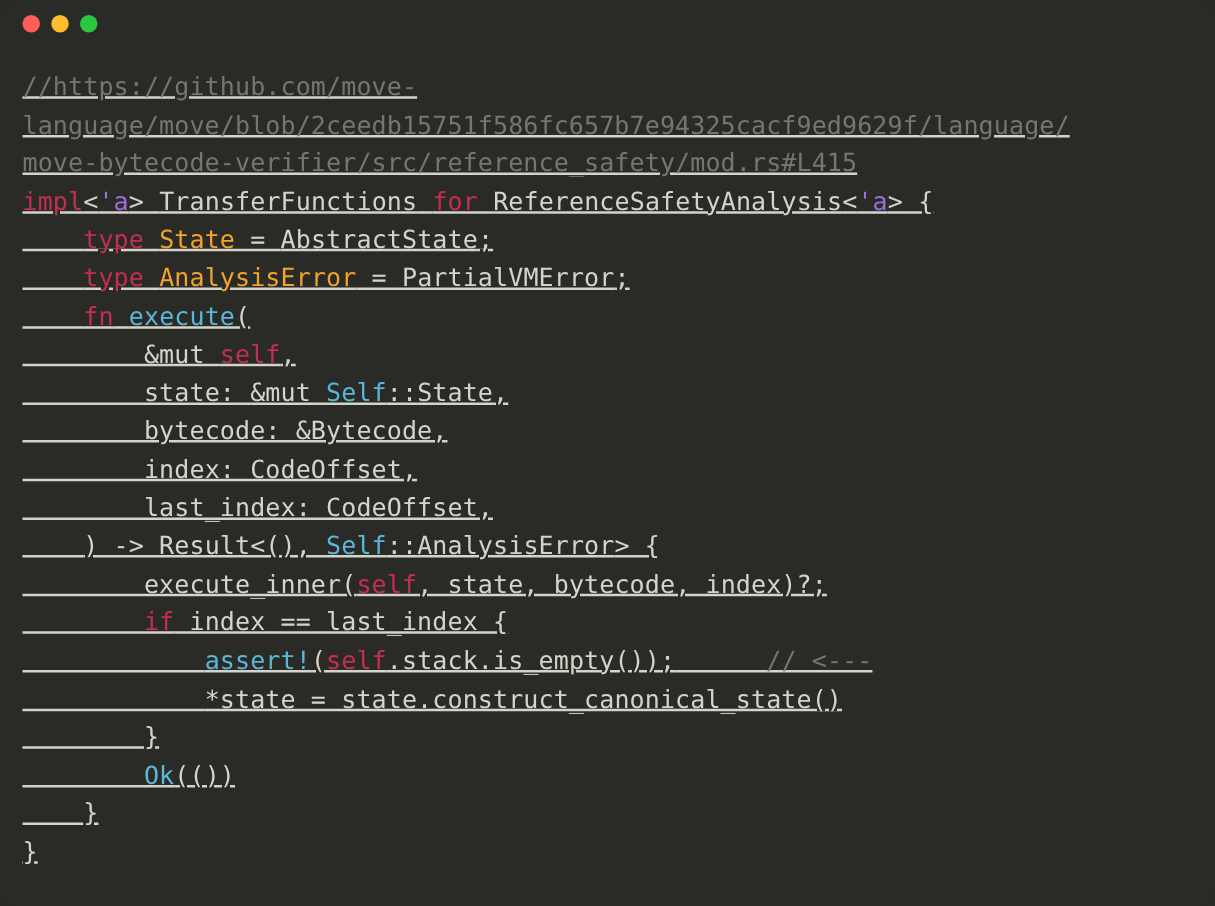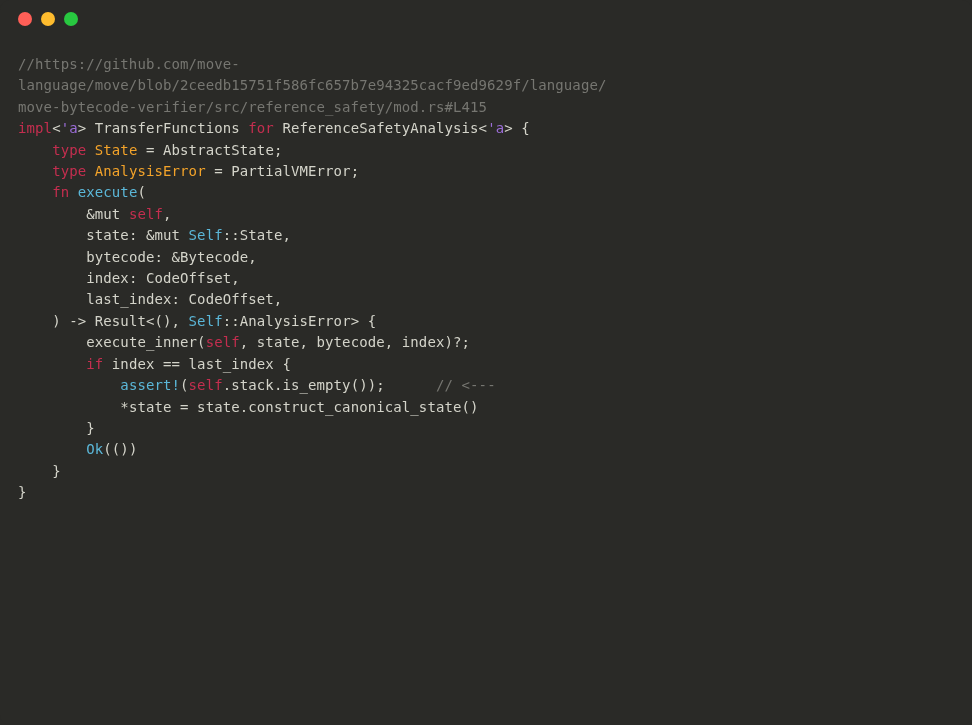--- a/index.html
+++ b/index.html
@@ -37,25 +37,26 @@
     .tl-red { background: #ff5f57; }
     .tl-yellow { background: #febc2e; }
     .tl-green { background: #28c840; }
 
     .code-area {
       padding: 16px 18px 20px 18px;
     }
 
     pre {
       font-family: inherit;
-      font-size: 14px;
+      font-size: 20px;
       line-height: 1.53;
       color: #d4d4ca;
       white-space: pre;
       letter-spacing: 0.1px;
+      text-decoration: underline;
     }
 
     .tok-comment   { color: #767671; }
     .tok-kw        { color: #c42e4f; }
     .tok-type      { color: #f3a32a; }
     .tok-fn        { color: #5bb7d8; }
     .tok-self      { color: #c42e4f; }
     .tok-selfty    { color: #5bb7d8; }
     .tok-normal    { color: #d4d4ca; }
     .tok-purple    { color: #9b6dd7; }

